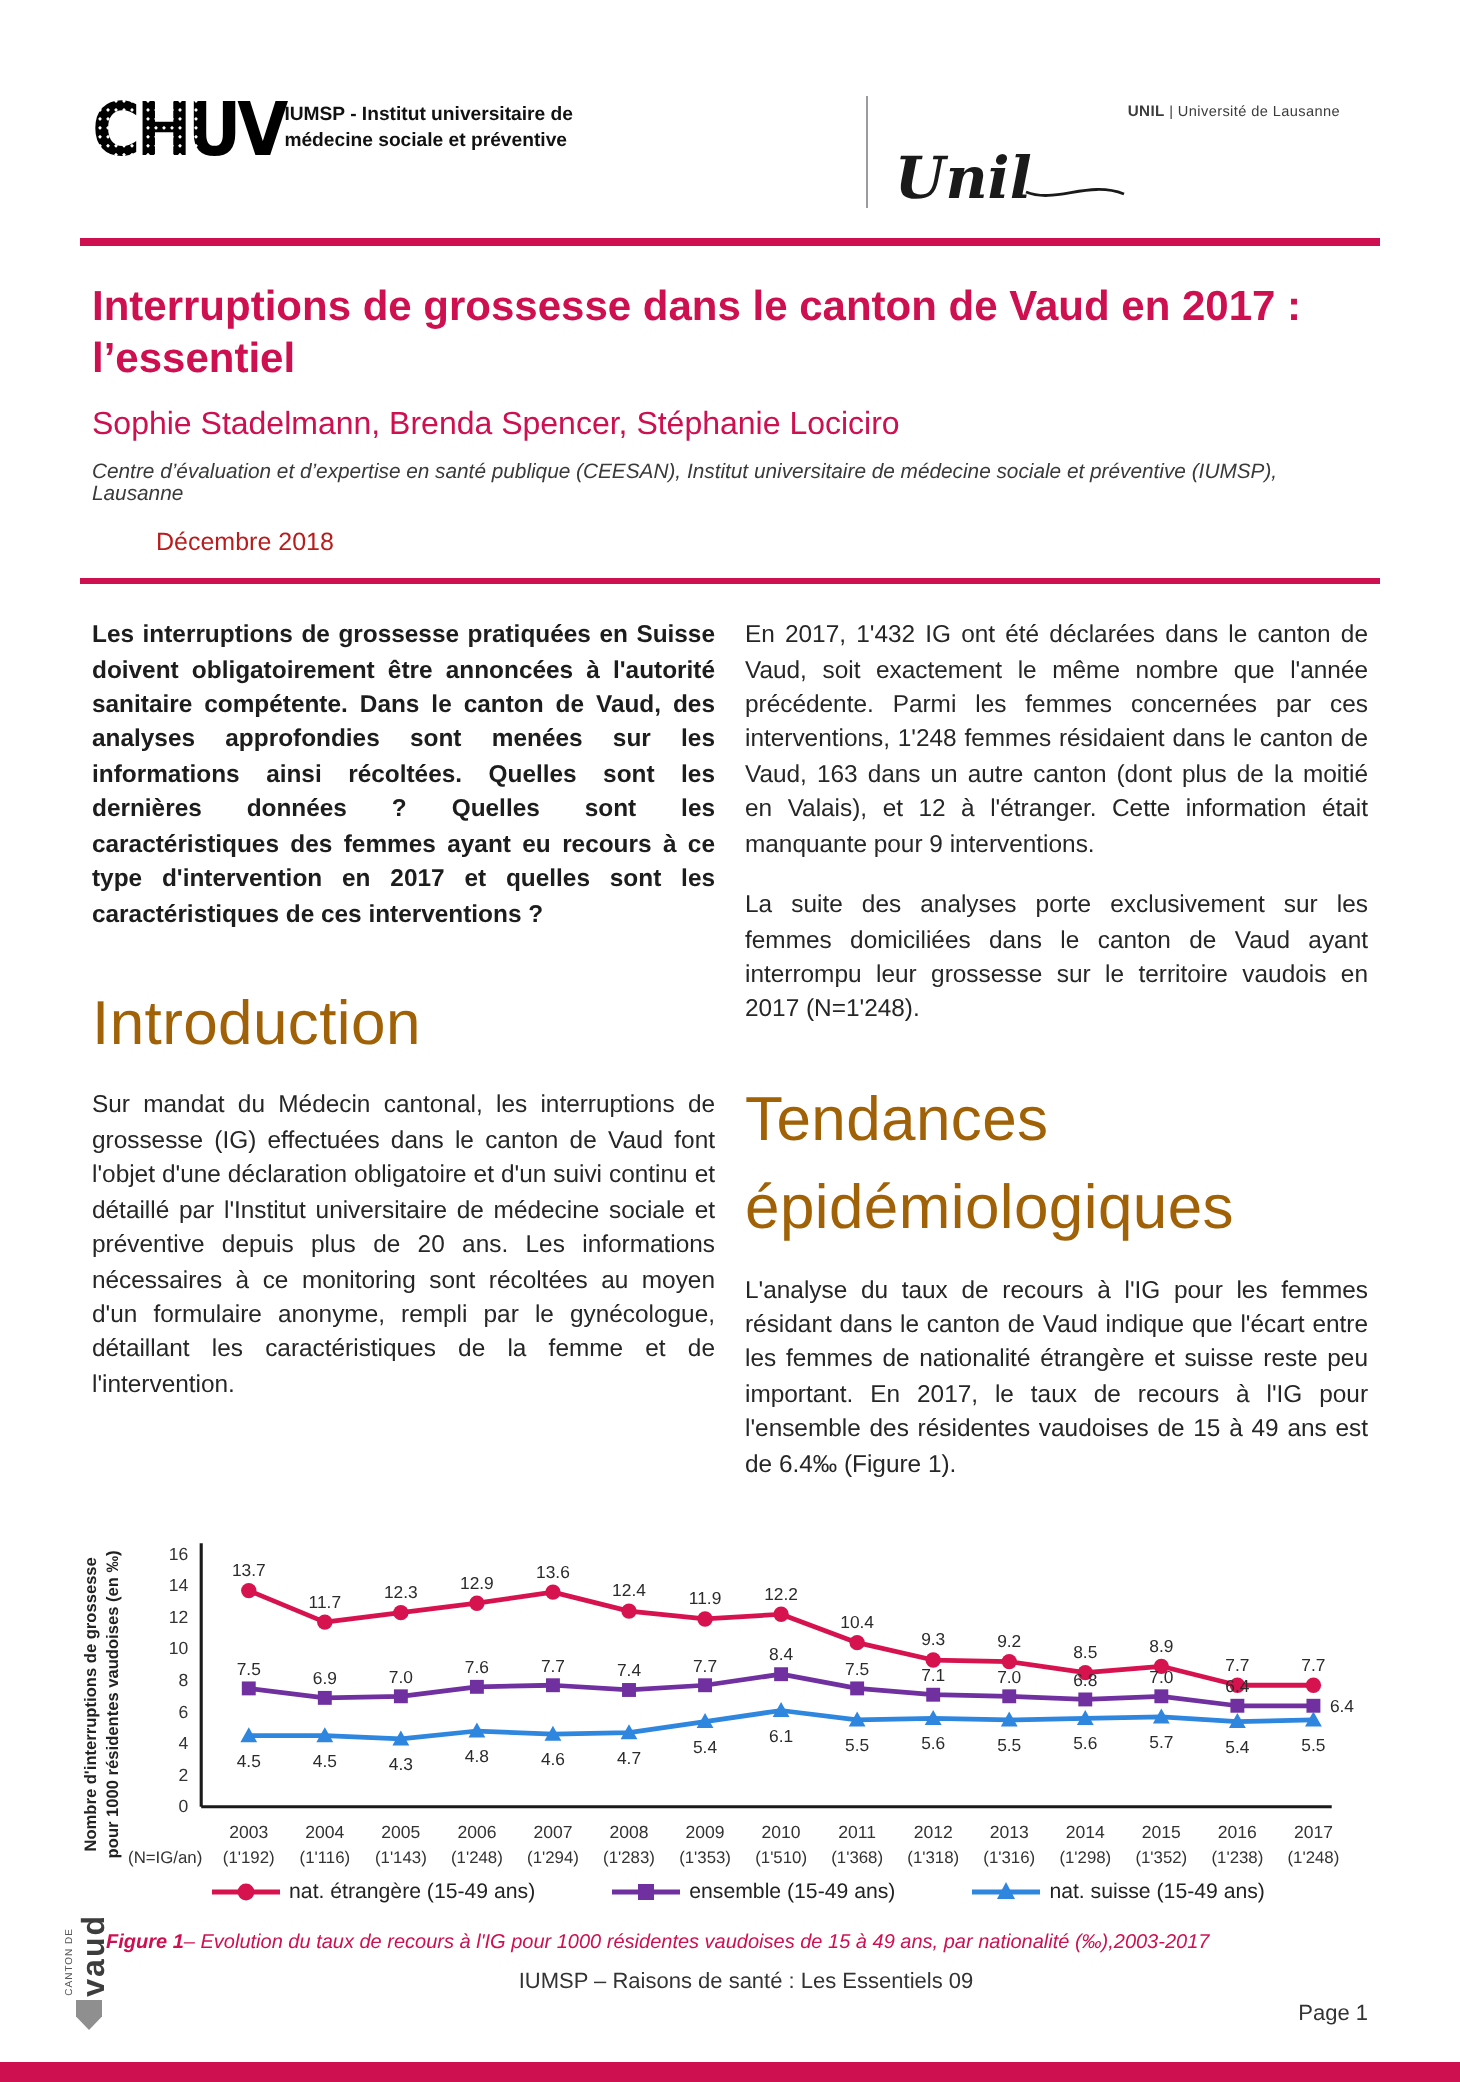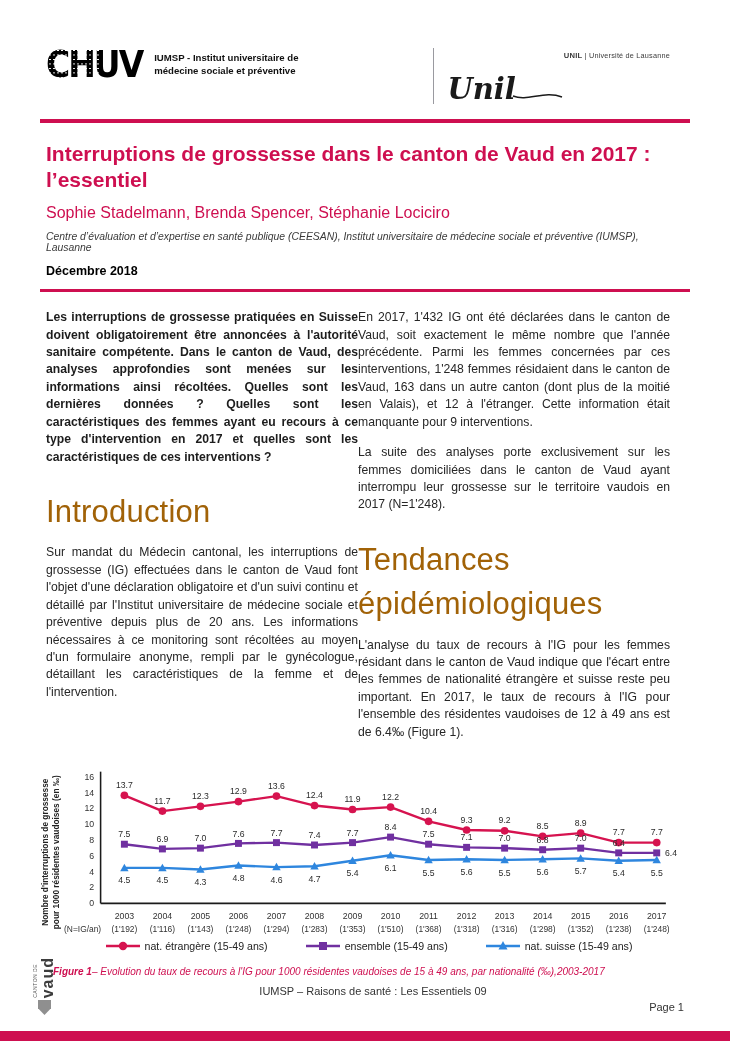--- a/index.html
+++ b/index.html
@@ -5,21 +5,21 @@
   :root{ --brand:#ce0f50; }
   *{box-sizing:border-box; margin:0; padding:0;}
   html,body{width:730px;}
   body{
     height:1041px; position:relative; overflow:hidden;
     background:#fff; color:#262626;
     font-family:"Liberation Sans", sans-serif;
   }
   
   .header{display:flex; justify-content:space-between; align-items:flex-start; padding:48px 46px 0 46px;}
-  .chuv-block{display:flex; align-items:center; gap:12px;}
+  .chuv-block{display:flex; align-items:center; }
   .chuv-logo{
     position:relative; font-family:"DejaVu Sans", sans-serif; font-weight:900;
     font-size:33px; line-height:1; letter-spacing:-2px; color:#000; transform:scaleY(1.12);
   }
   .chuv-logo::after{
     content:""; position:absolute; left:-2px; top:-2px; width:58%; height:110%;
     background-image:radial-gradient(#fff 26%, transparent 30%);
     background-size:4px 4px; pointer-events:none;
   }
   .iumsp-text{font-size:9.6px; font-weight:bold; line-height:1.3; color:#111;}
@@ -32,23 +32,23 @@
   .unil-caption{font-size:7.3px; color:#3c3c3c; margin-top:3px; letter-spacing:.2px;}
   .unil-caption b{font-size:7.6px;}
   
   .rule1{height:4px; background:var(--brand); margin:15px 40px 0 40px;}
   .rule2{height:3px; background:var(--brand); margin:11px 40px 0 40px;}
   
   .title-block{padding:0 46px;}
   .page-title{color:var(--brand); font-size:21px; font-weight:700; line-height:1.24; margin-top:18px; max-width:660px;}
   .authors{color:var(--brand); font-size:16px; font-weight:400; margin-top:11px;}
   .affiliation{font-style:italic; font-size:10.4px; color:#3a3a3a; margin-top:9px;}
-  .doc-date{font-weight:700; font-size:12.5px; color:#000000; margin-top:11px;}
-  
-  .cols{display:flex; padding:0 46px; margin-top:17px;}
+  .doc-date{font-weight:400; font-size:12.5px; color:#b91c1c; margin-top:11px;margin-left:32px;}
+  
+  .cols{display:flex; gap:15px; padding:0 46px; margin-top:17px;}
   .col{width:312px; font-size:12.2px; line-height:1.43; text-align:justify; color:#262626;}
   .col p{margin-bottom:13px;}
   .lead{font-weight:700; color:#1d1d1d;}
   .section-title{font-size:31px; font-weight:400; color:#a16207; margin:24px 0 10px 0; letter-spacing:.2px;}
   
   .figure{padding:0 30px 0 38px; margin-top:14px;}
   .chart-wrap{display:flex; align-items:center;}
   .ylabel{width:26px; height:150px; display:flex; align-items:center; justify-content:center;}
   .ylabel-inner{transform:rotate(-90deg); white-space:nowrap; text-align:center; font-size:8.3px; line-height:1.35; color:#222; font-weight:bold;}
   #chart-svg{width:622px; height:auto; display:block;}
@@ -114,21 +114,21 @@
 <div class="cols">
   <div class="col">
     <p class="lead">Les interruptions de grossesse pratiquées en Suisse doivent obligatoirement être annoncées à l'autorité sanitaire compétente. Dans le canton de Vaud, des analyses approfondies sont menées sur les informations ainsi récoltées. Quelles sont les dernières données ? Quelles sont les caractéristiques des femmes ayant eu recours à ce type d'intervention en 2017 et quelles sont les caractéristiques de ces interventions ?</p>
     <h2 class="section-title">Introduction</h2>
     <p>Sur mandat du Médecin cantonal, les interruptions de grossesse (IG) effectuées dans le canton de Vaud font l'objet d'une déclaration obligatoire et d'un suivi continu et détaillé par l'Institut universitaire de médecine sociale et préventive depuis plus de 20 ans. Les informations nécessaires à ce monitoring sont récoltées au moyen d'un formulaire anonyme, rempli par le gynécologue, détaillant les caractéristiques de la femme et de l'intervention.</p>
   </div>
   <div class="col">
     <p>En 2017, 1'432 IG ont été déclarées dans le canton de Vaud, soit exactement le même nombre que l'année précédente. Parmi les femmes concernées par ces interventions, 1'248 femmes résidaient dans le canton de Vaud, 163 dans un autre canton (dont plus de la moitié en Valais), et 12 à l'étranger. Cette information était manquante pour 9 interventions.</p>
     <p>La suite des analyses porte exclusivement sur les femmes domiciliées dans le canton de Vaud ayant interrompu leur grossesse sur le territoire vaudois en 2017 (N=1'248).</p>
     <h2 class="section-title">Tendances épidémiologiques</h2>
-    <p>L'analyse du taux de recours à l'IG pour les femmes résidant dans le canton de Vaud indique que l'écart entre les femmes de nationalité étrangère et suisse reste peu important. En 2017, le taux de recours à l'IG pour l'ensemble des résidentes vaudoises de 12 à 49 ans est de 6.4‰ (Figure 1).</p>
+    <p>L'analyse du taux de recours à l'IG pour les femmes résidant dans le canton de Vaud indique que l'écart entre les femmes de nationalité étrangère et suisse reste peu important. En 2017, le taux de recours à l'IG pour l'ensemble des résidentes vaudoises de 15 à 49 ans est de 6.4‰ (Figure 1).</p>
   </div>
 </div>
 
 <div class="figure">
   <div class="chart-wrap">
     <div class="ylabel">
       <div class="ylabel-inner">
         <div>Nombre d'interruptions de grossesse</div>
         <div>pour 1000 résidentes vaudoises (en ‰)</div>
       </div>

